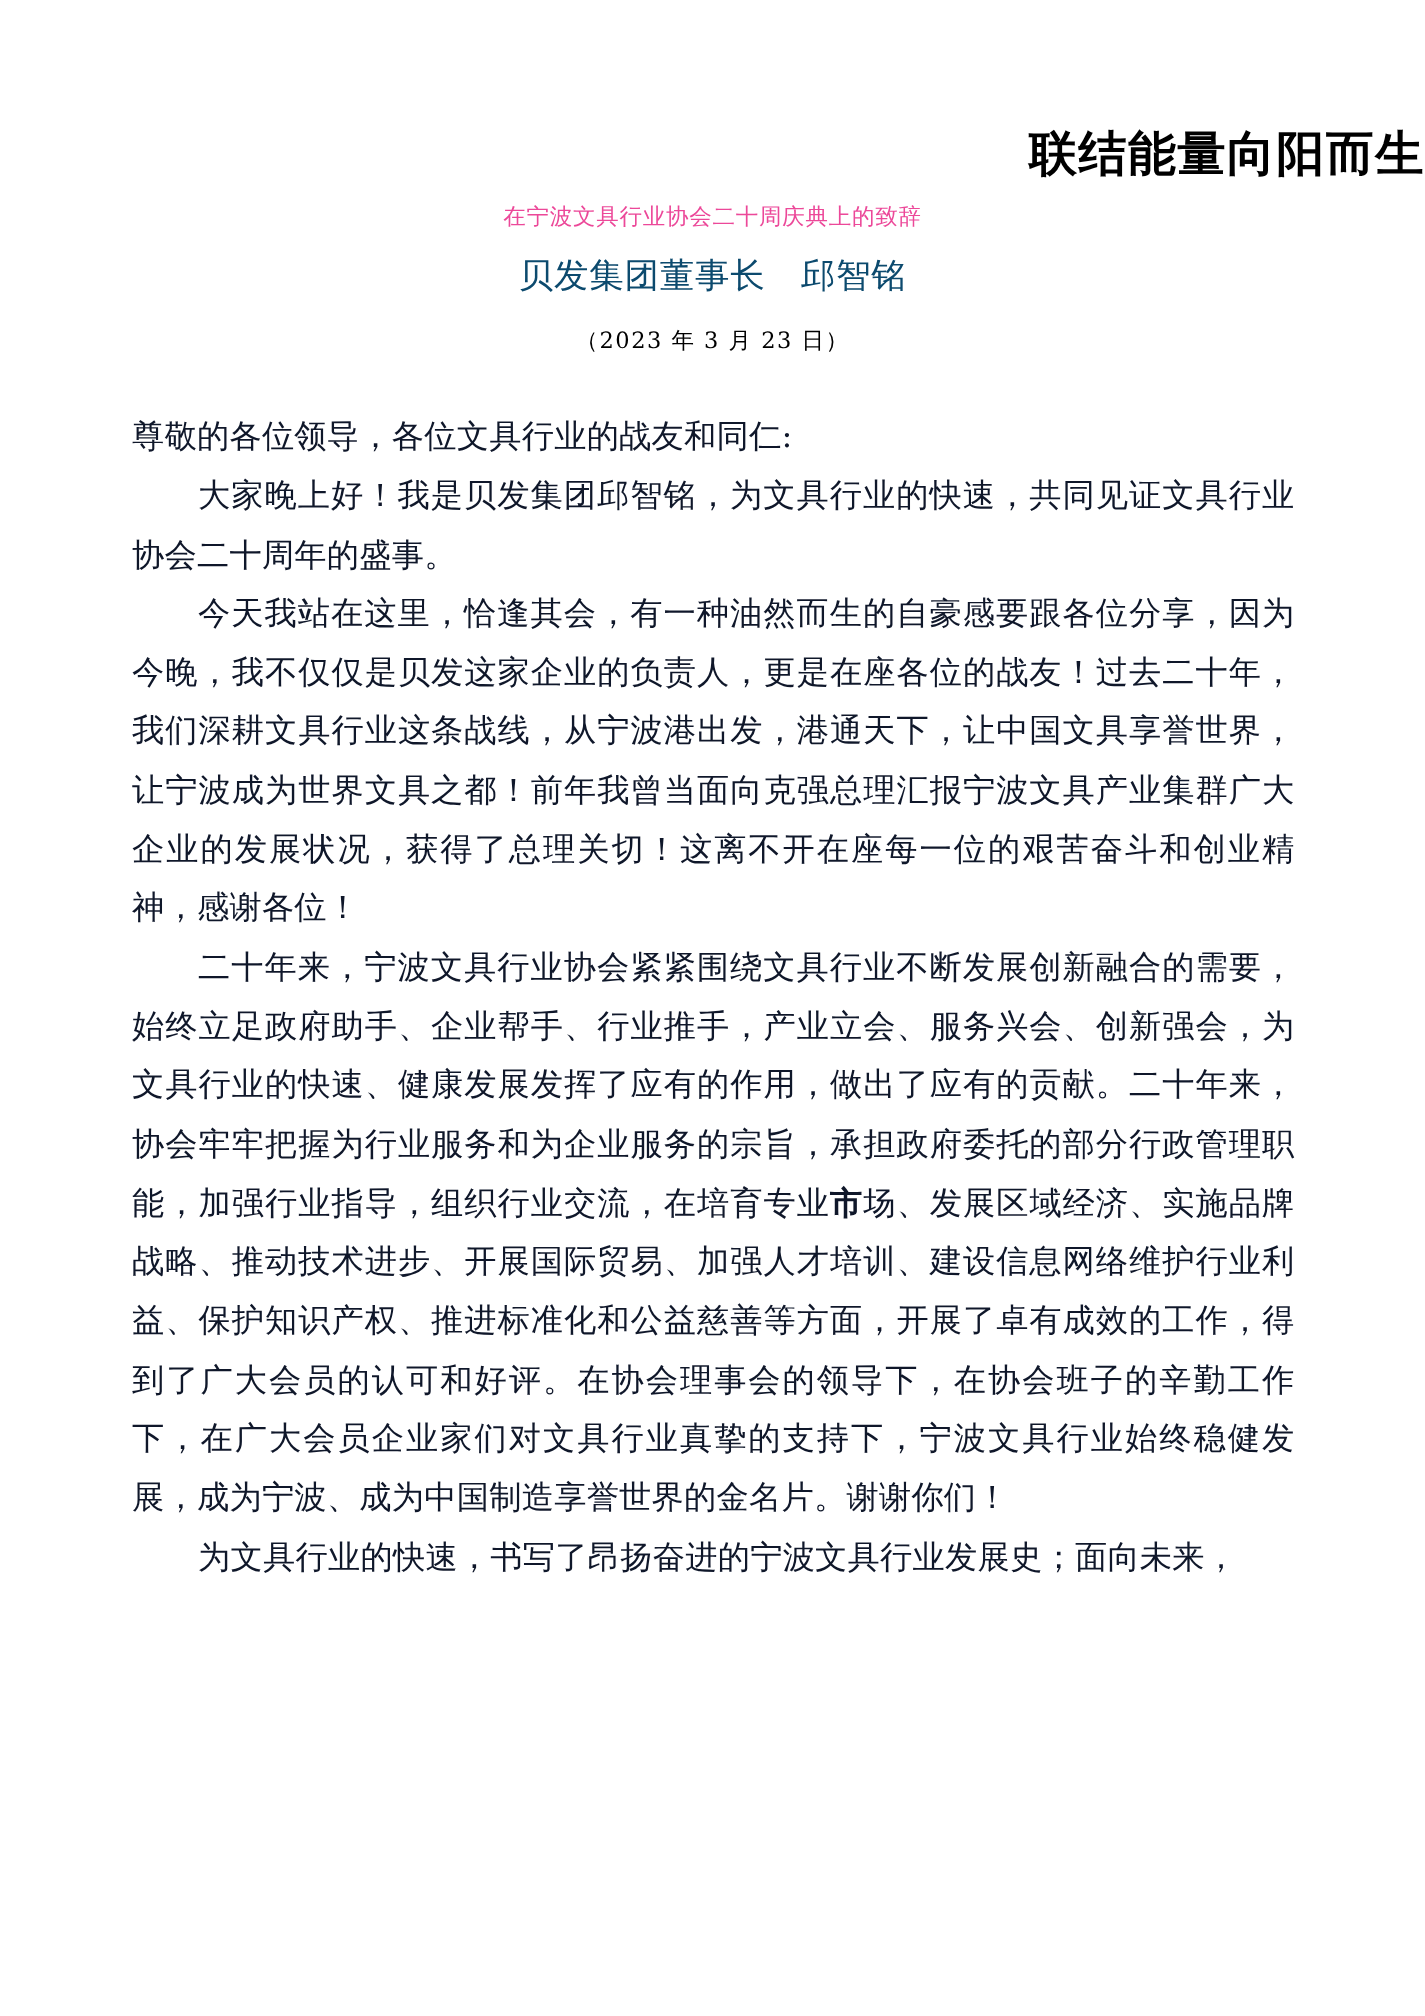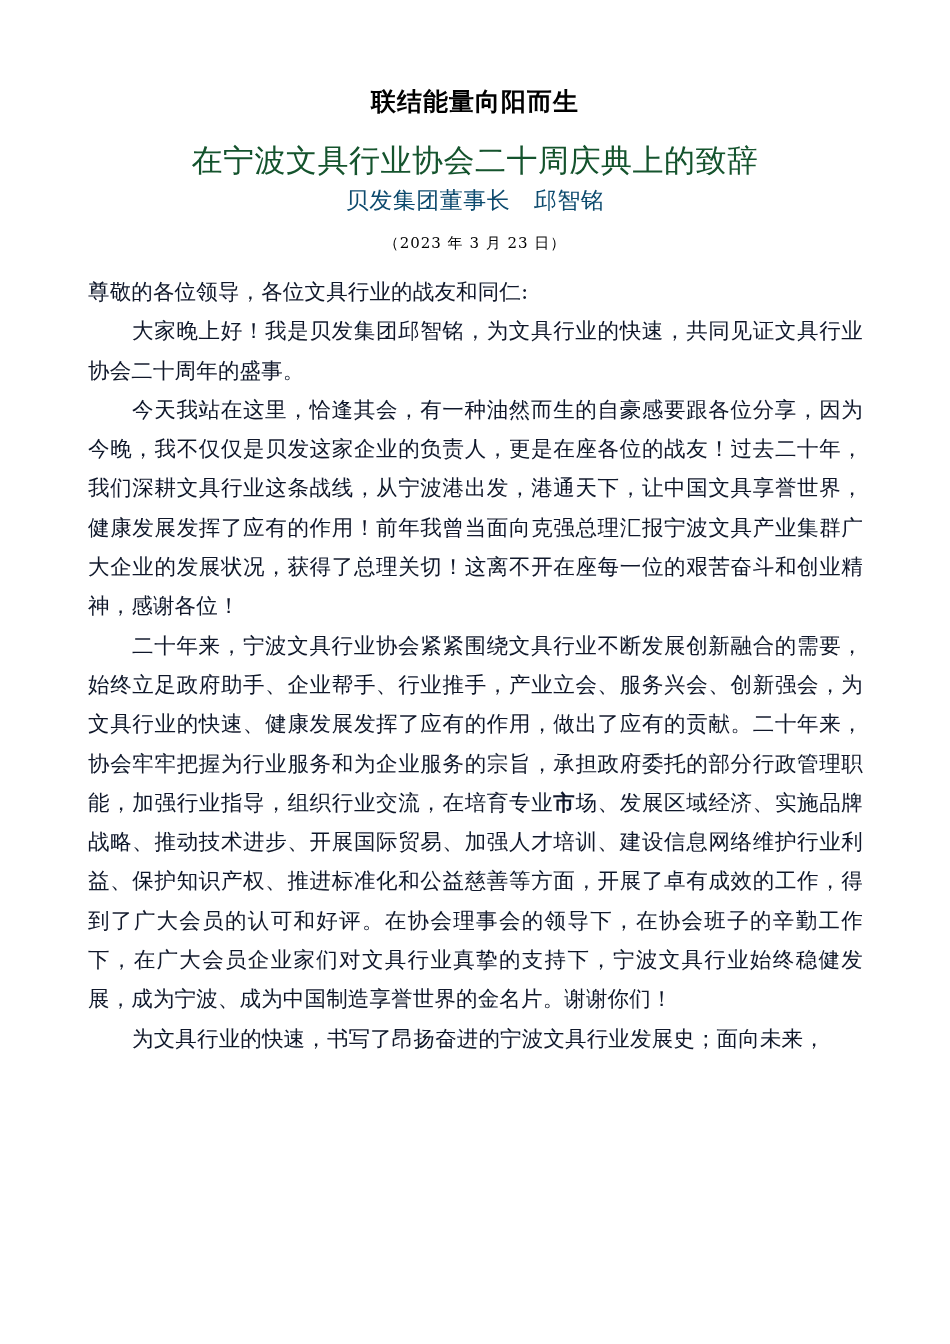--- a/index.html
+++ b/index.html
@@ -26,32 +26,33 @@
   .title-block {
     position: absolute;
     left: 0;
     top: 86px;
     width: 950px;
     text-align: center;
   }
   .doc-title {
     font-family: "DejaVu Sans", "Liberation Sans", sans-serif;
     font-weight: bold;
-    font-size: 25px;
+    font-size: 32px;
     letter-spacing: 1px;
     line-height: 32px;
     color: #000;
+    text-align: right;
   }
   .doc-subtitle {
     font-family: "DejaVu Serif", "Liberation Serif", serif;
-    font-size: 31px;
+    font-size: 15px;
     line-height: 33px;
     letter-spacing: 0.5px;
-    margin-top: 26px;
-    color: #14532d;
+    margin-top: 10px;
+    color: #ec4899;
   }
   .doc-author {
     font-family: "DejaVu Serif", "Liberation Serif", serif;
     font-size: 23px;
     line-height: 33px;
     letter-spacing: 0.5px;
     margin-top: 7px;
     color: #0c4a6e;
   }
   .doc-date {
@@ -104,21 +105,21 @@
     <div class="doc-author">贝发集团董事长　邱智铭</div>
     <div class="doc-date">（2023 年 3 月 23 日）</div>
   </div>
 
   <div class="body-area">
 
     <p class="para salutation">尊敬的各位领导，各位文具行业的战友和同仁:</p>
 
     <p class="para indent">大家晚上好！我是贝发集团邱智铭，为文具行业的快速，共同见证文具行业协会二十周年的盛事。</p>
 
-    <p class="para indent">今天我站在这里，恰逢其会，有一种油然而生的自豪感要跟各位分享，因为今晚，我不仅仅是贝发这家企业的负责人，更是在座各位的战友！过去二十年，我们深耕文具行业这条战线，从宁波港出发，港通天下，让中国文具享誉世界，健康发展发挥了应有的作用！前年我曾当面向克强总理汇报宁波文具产业集群广大企业的发展状况，获得了总理关切！这离不开在座每一位的艰苦奋斗和创业精神，感谢各位！</p>
+    <p class="para indent">今天我站在这里，恰逢其会，有一种油然而生的自豪感要跟各位分享，因为今晚，我不仅仅是贝发这家企业的负责人，更是在座各位的战友！过去二十年，我们深耕文具行业这条战线，从宁波港出发，港通天下，让中国文具享誉世界，让宁波成为世界文具之都！前年我曾当面向克强总理汇报宁波文具产业集群广大企业的发展状况，获得了总理关切！这离不开在座每一位的艰苦奋斗和创业精神，感谢各位！</p>
 
 
     <p class="para indent"><span>二十年来，宁波文具行业协会紧紧围绕文具行业不断发展创新融合的需要，始终立足政府助手、企业帮手、行业推手，产业立会、服务兴会、创新强会，为文具行业的快速、健康发展发挥了应有的作用，做出了应有的贡献。二十年来，协会牢牢把握为行业服务和为企业服务的宗旨，承担政府委托的部分行政管理职能，加强行业指导，组织行业交流，在培育专业</span><span class="emph-bold">市</span><span>场、发展区域经济、实施品牌战略、推动技术进步、开展国际贸易、加强人才培训、建设信息网络维护行业利益、保护知识产权、推进标准化和公益慈善等方面，开展了卓有成效的工作，得到了广大会员的认可和好评。在协会理事会的领导下，在协会班子的辛勤工作下，在广大会员企业家们对文具行业真挚的支持下，宁波文具行业始终稳健发展，成为宁波、成为中国制造享誉世界的金名片。谢谢你们！</span></p>
 
     <p class="para indent">为文具行业的快速，书写了昂扬奋进的宁波文具行业发展史；面向未来，</p>
 
   </div>
 
 </div>
 

